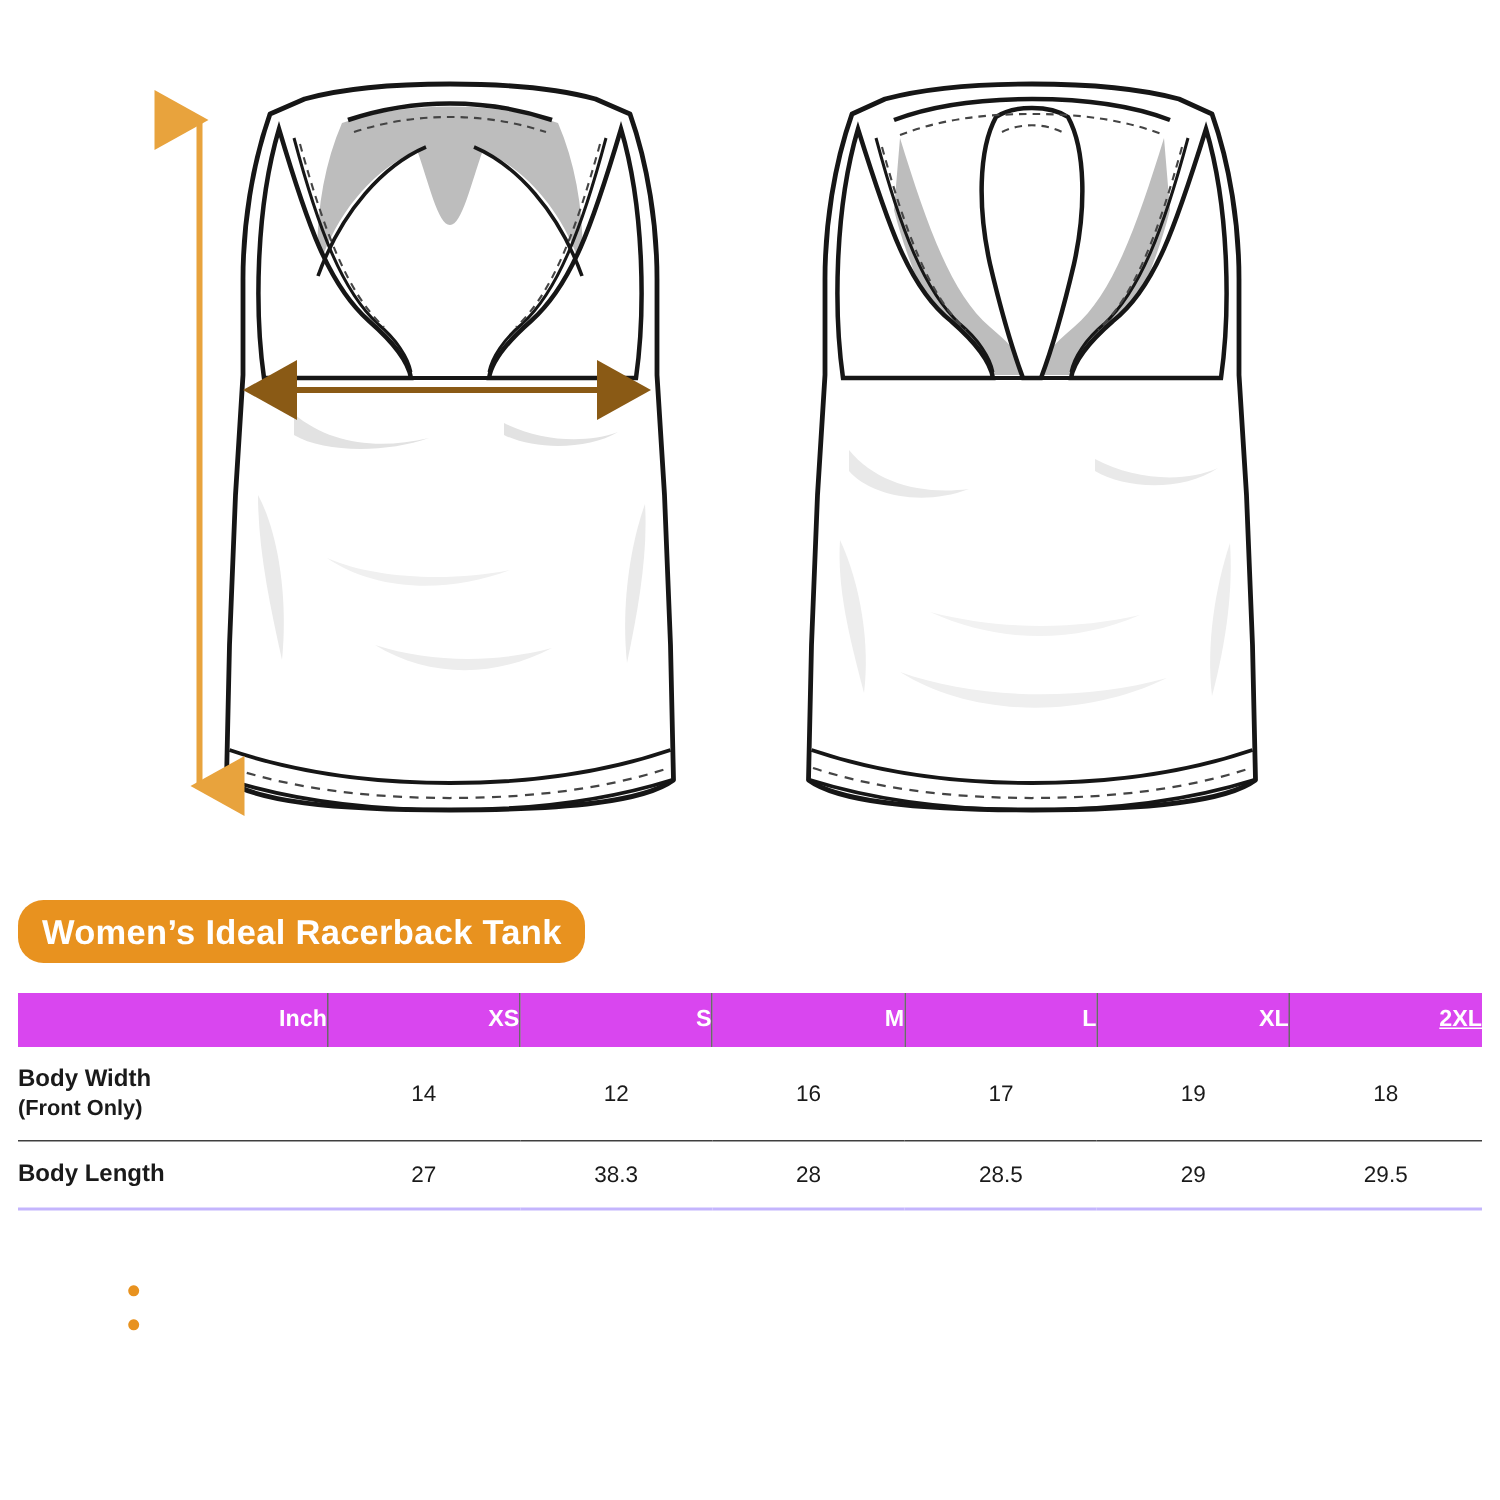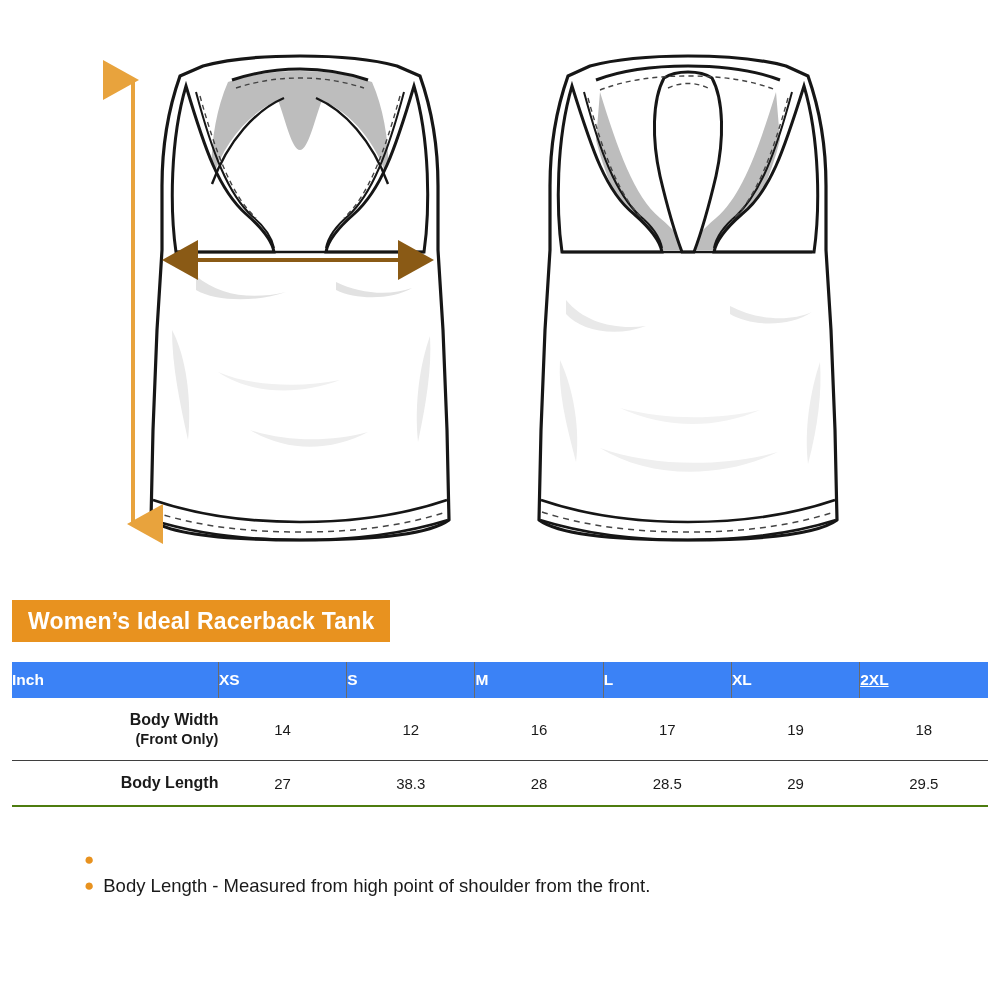--- a/index.html
+++ b/index.html
@@ -36,59 +36,60 @@
     height: 42px;
     background: #E8921F;
     color: #ffffff;
     display: flex;
     align-items: center;
     padding: 0 16px;
     box-sizing: border-box;
     font-size: 23px;
     font-weight: bold;
     letter-spacing: 0.2px;
+    border-radius: 17px;
   }
 
   
   #size-table {
     position: absolute;
     left: 12px;
     top: 662px;
     width: 976px;
     border-collapse: collapse;
     table-layout: fixed;
   }
   #size-table thead th {
-    background: #3b82f6;
+    background: #d946ef;
     color: #ffffff;
     font-size: 15.5px;
     font-weight: bold;
     padding: 9px 0;
-    text-align: left;
+    text-align: right;
     border-right: 1px solid #6a6a6a;
     margin-top: 45px;
   }
   #size-table thead th:last-child {
     border-right: none;
     text-decoration: underline;
   }
   #size-table tbody td {
     text-align: center;
     font-size: 15px;
     padding: 12px 0;
     border-bottom: 1px solid #3F3F3F;
     background: #ffffff;
   }
   #size-table tbody tr:last-child td {
-    border-bottom: 2px solid #4d7c0f;
+    border-bottom: 2px solid #c4b5fd;
   }
   #size-table tbody td.rowhead {
     font-weight: bold;
     font-size: 16px;
-    text-align: right;
+    text-align: left;
     line-height: 1.25;
     margin-top: 12px;
   }
   #size-table tbody td.rowhead .sub {
     display: block;
     font-weight: bold;
     font-size: 14.5px;
   }
   #size-table col.c-label { width: 206px; }
   #size-table col.c-size  { width: 128px; }
@@ -336,15 +337,14 @@
     </tr>
   </tbody>
 </table>
 
 <div id="notes">
   <div class="note-row">
     <span class="note-bullet">●</span>
   </div>
   <div class="note-row">
     <span class="note-bullet">●</span>
-    <span class="note-text">Body Length - Measured from high point of shoulder from the front.</span>
   </div>
 </div>
 
 </body></html>

